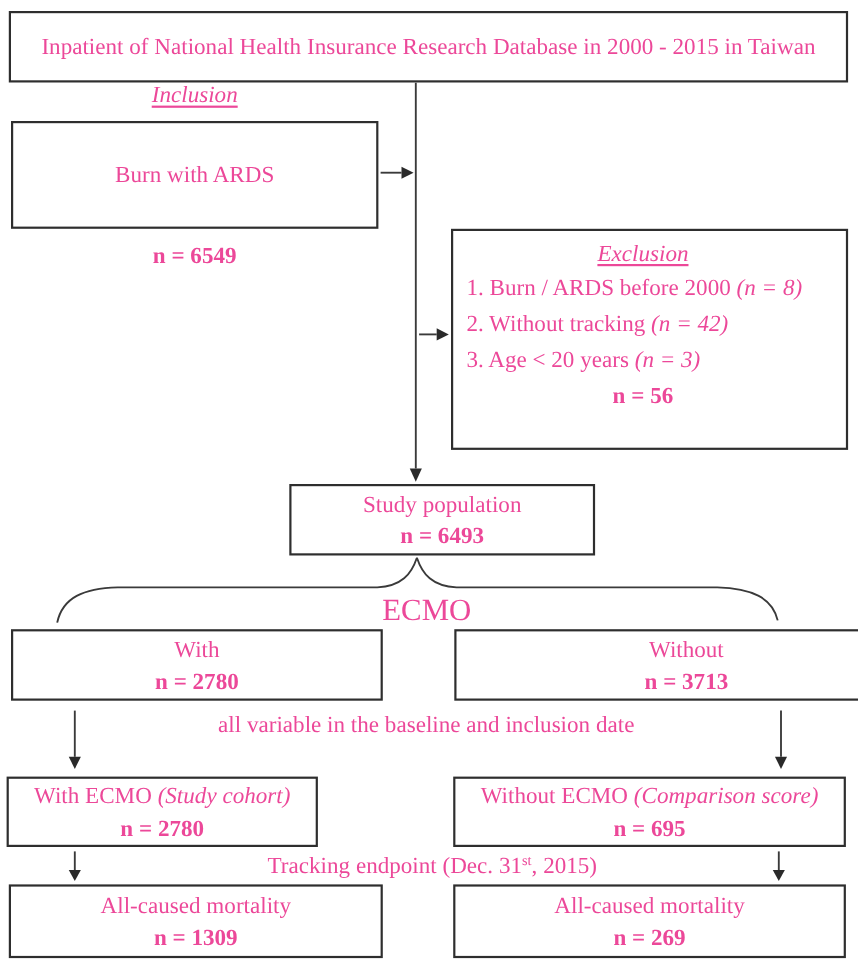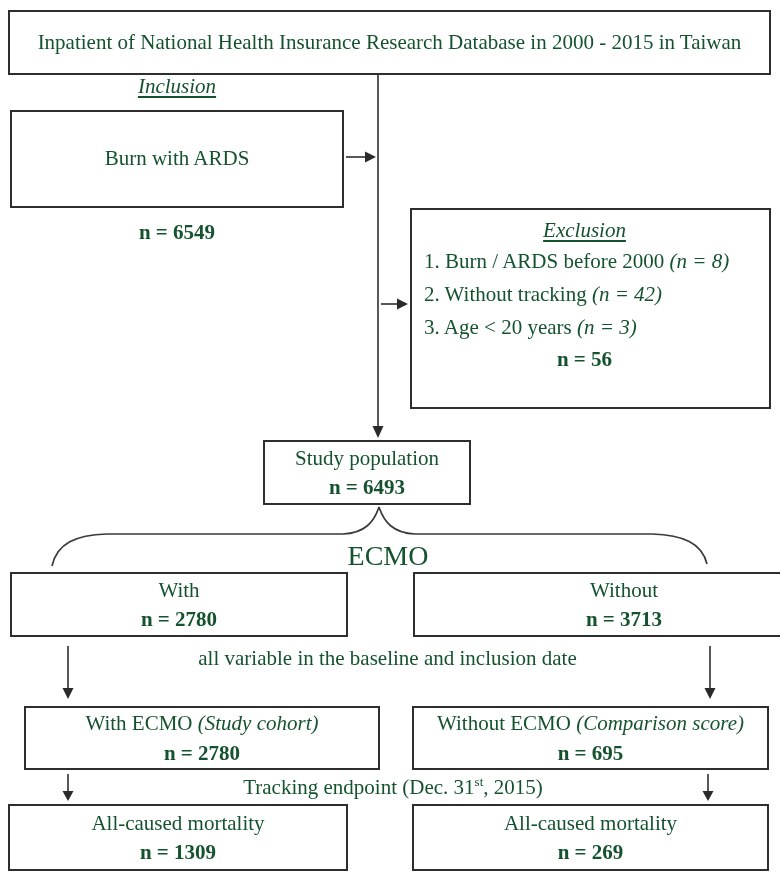--- a/index.html
+++ b/index.html
@@ -1,21 +1,21 @@
 <!DOCTYPE html>
 <html><head>
 <meta charset="utf-8">
 <style>
   html,body { margin:0; padding:0; background:#ffffff; }
   .canvas {
     position:relative;
     width:780px; height:881px;
     background:#ffffff;
     font-family:"Liberation Serif","DejaVu Serif",serif;
-    color:#14532d;
+    color:#ec4899;
     font-size:21px;
     overflow:hidden;
   }
   .box {
     position:absolute;
     box-sizing:border-box;
     border:2px solid #2e2e2e;
     background:#ffffff;
     display:flex;
     flex-direction:column;
@@ -107,41 +107,41 @@
   </div>
 
   <div class="box excl-box" style="left:410px; top:208px; width:361px; height:201px;">
     <div class="excl-heading heading">Exclusion</div>
     <div class="excl-item"><span>1. Burn / ARDS before 2000 </span><span class="it">(n = 8)</span></div>
     <div class="excl-item"><span>2. Without tracking </span><span class="it">(n = 42)</span></div>
     <div class="excl-item"><span>3. Age &lt; 20 years </span><span class="it">(n = 3)</span></div>
     <div class="excl-n">n = 56</div>
   </div>
 
-  <div class="box" style="left:263px; top:440px; width:208px; height:65px;">
+  <div class="box" style="left:263px; top:440px; width:278px; height:65px;">
     <div class="row">Study population</div>
     <div class="row nval">n = 6493</div>
   </div>
 
   <div class="floating-label" style="left:313px; top:542px; width:150px; font-size:28px;font-family:Liberation Serif, serif;">ECMO</div>
 
   <div class="box" style="left:10px; top:572px; width:338px; height:65px;">
     <div class="row">With</div>
     <div class="row nval">n = 2780</div>
   </div>
   <div class="box" style="left:413px; top:572px; width:422px; height:65px;">
     <div class="row">Without</div>
     <div class="row nval">n = 3713</div>
   </div>
 
   <div class="floating-label" style="left:90px; top:644px; width:595px;">
     <div>all variable in the baseline and inclusion date</div>
   </div>
 
-  <div class="box" style="left:24px; top:706px; width:356px; height:64px;">
+  <div class="box" style="left:6px; top:706px; width:283px; height:64px;">
     <div class="row"><span>With ECMO </span><span class="it">(Study cohort)</span></div>
     <div class="row nval">n = 2780</div>
   </div>
   <div class="box" style="left:412px; top:706px; width:357px; height:64px;">
     <div class="row"><span>Without ECMO </span><span class="it">(Comparison score)</span></div>
     <div class="row nval">n = 695</div>
   </div>
 
   <div class="floating-label" style="left:143px; top:773px; width:500px;"><span>Tracking endpoint (Dec. 31</span><sup>st</sup><span>, 2015)</span></div>
 

